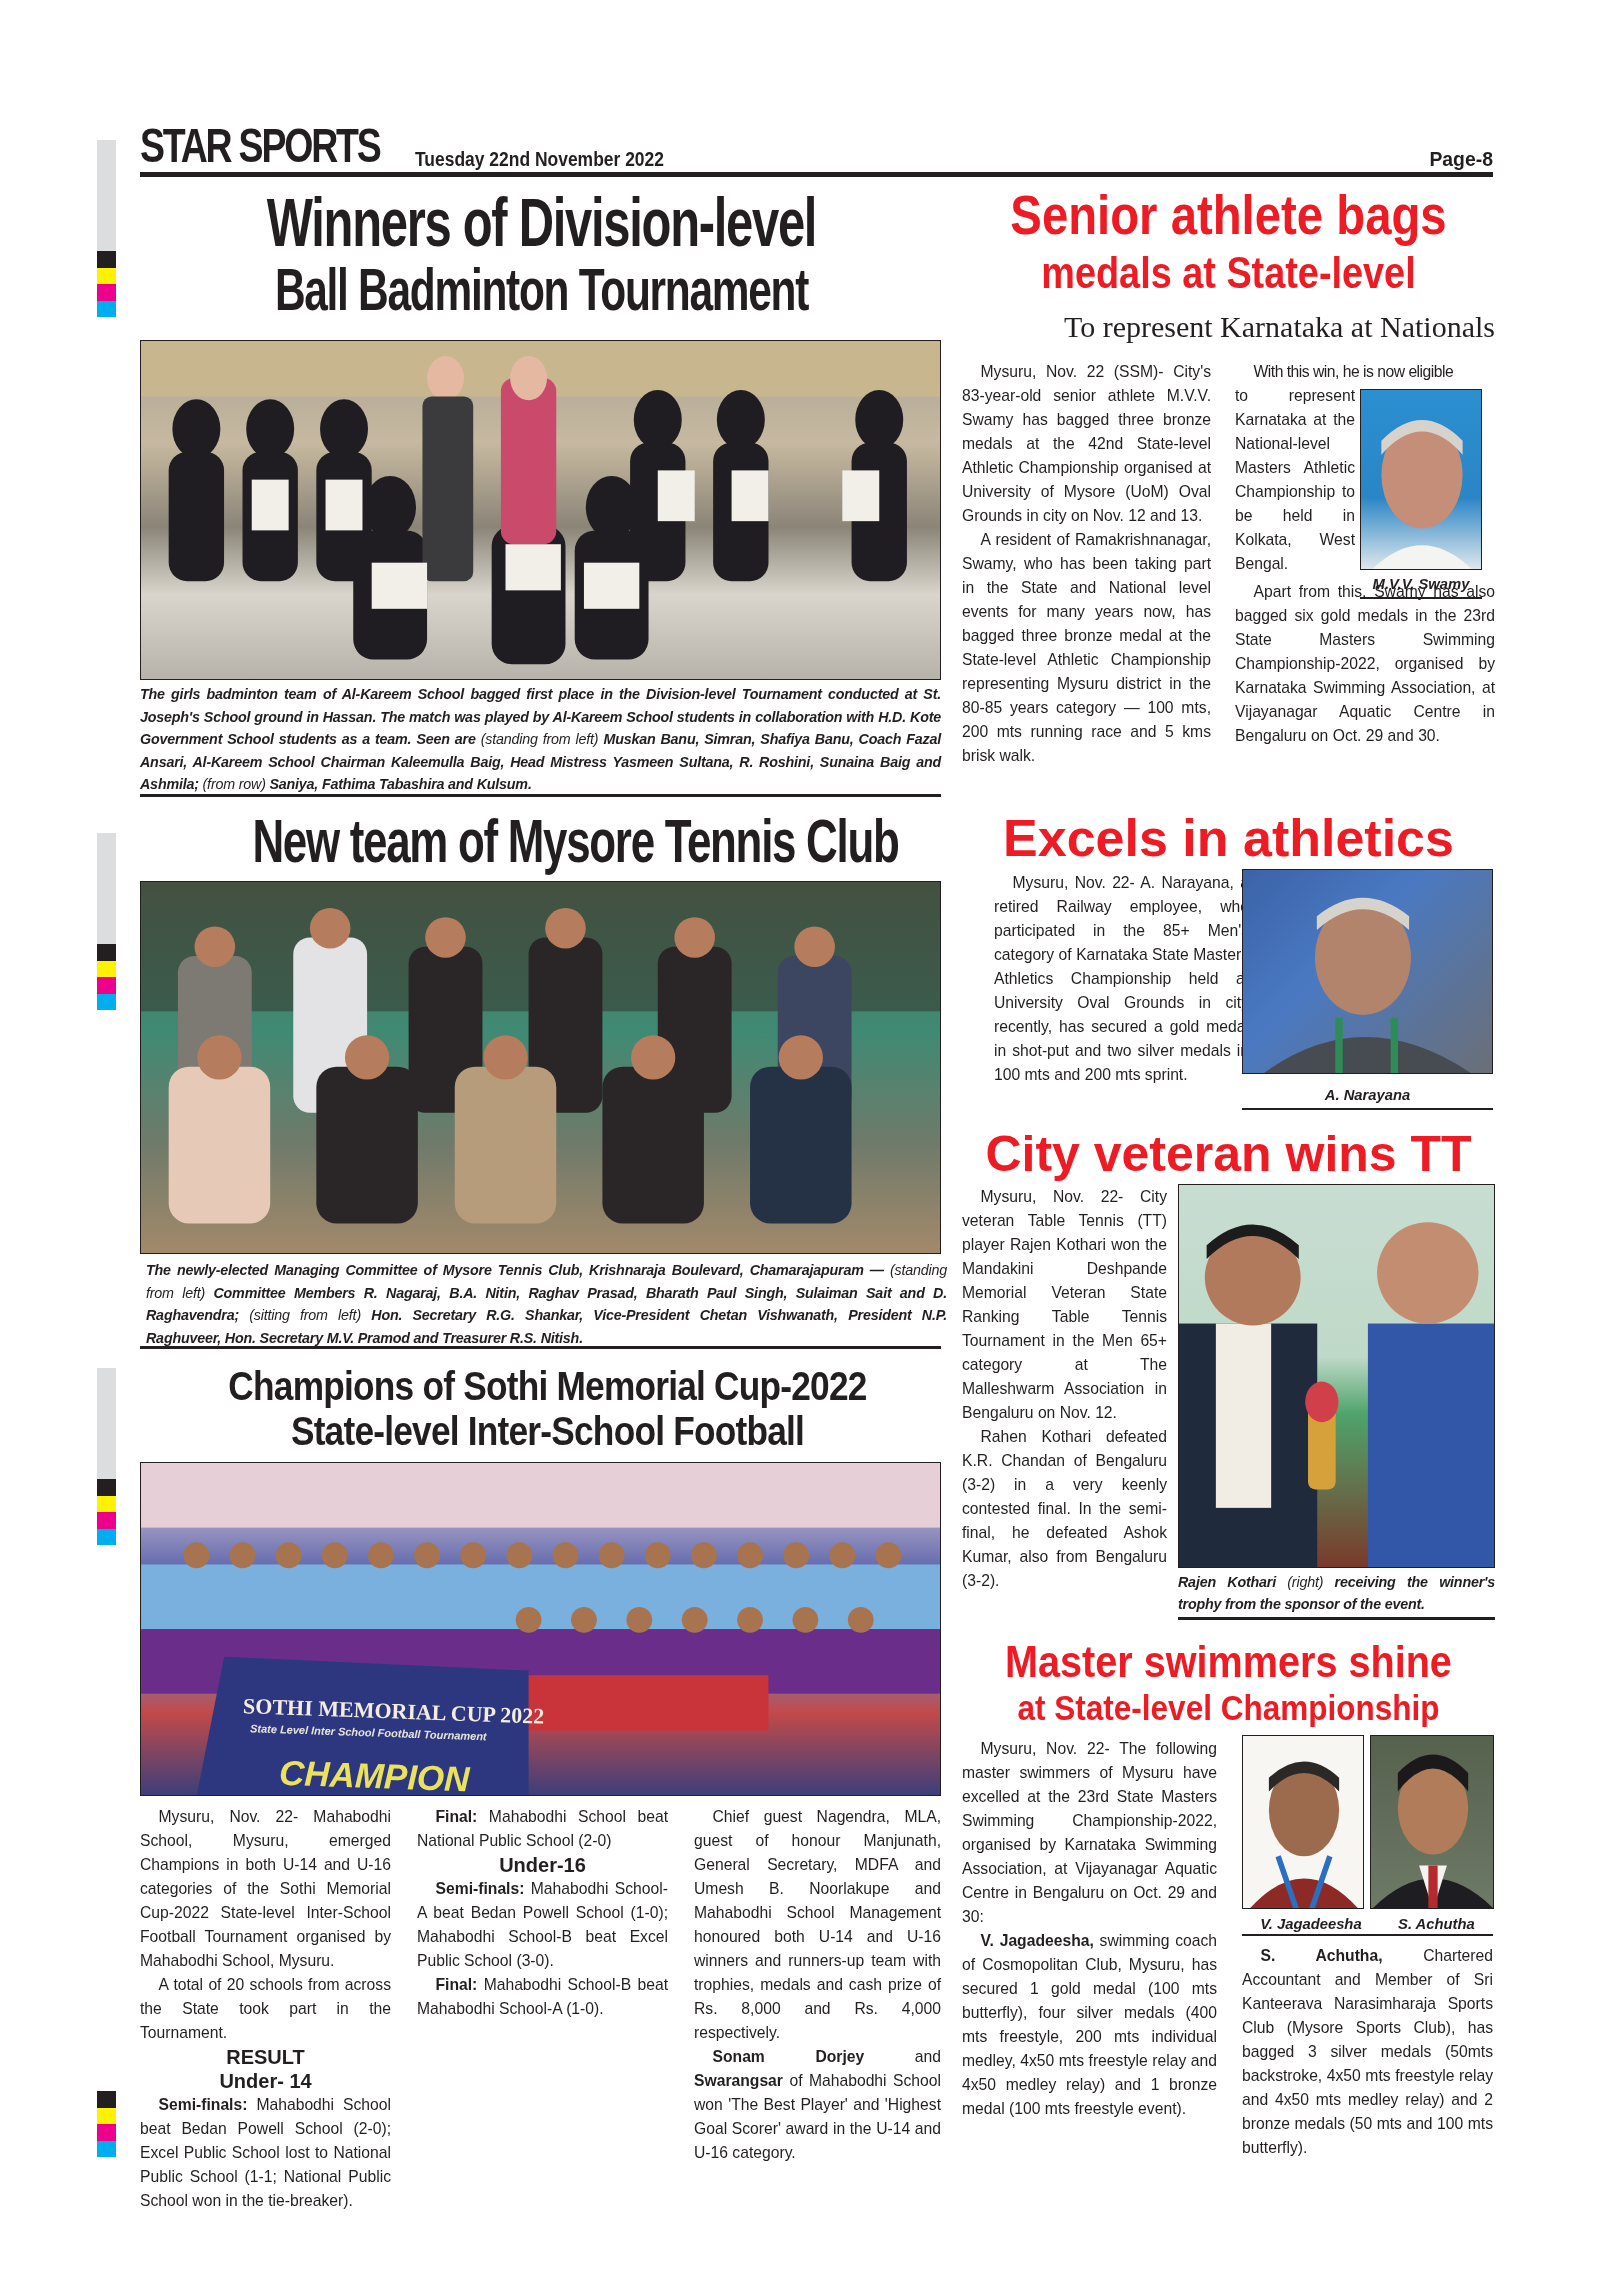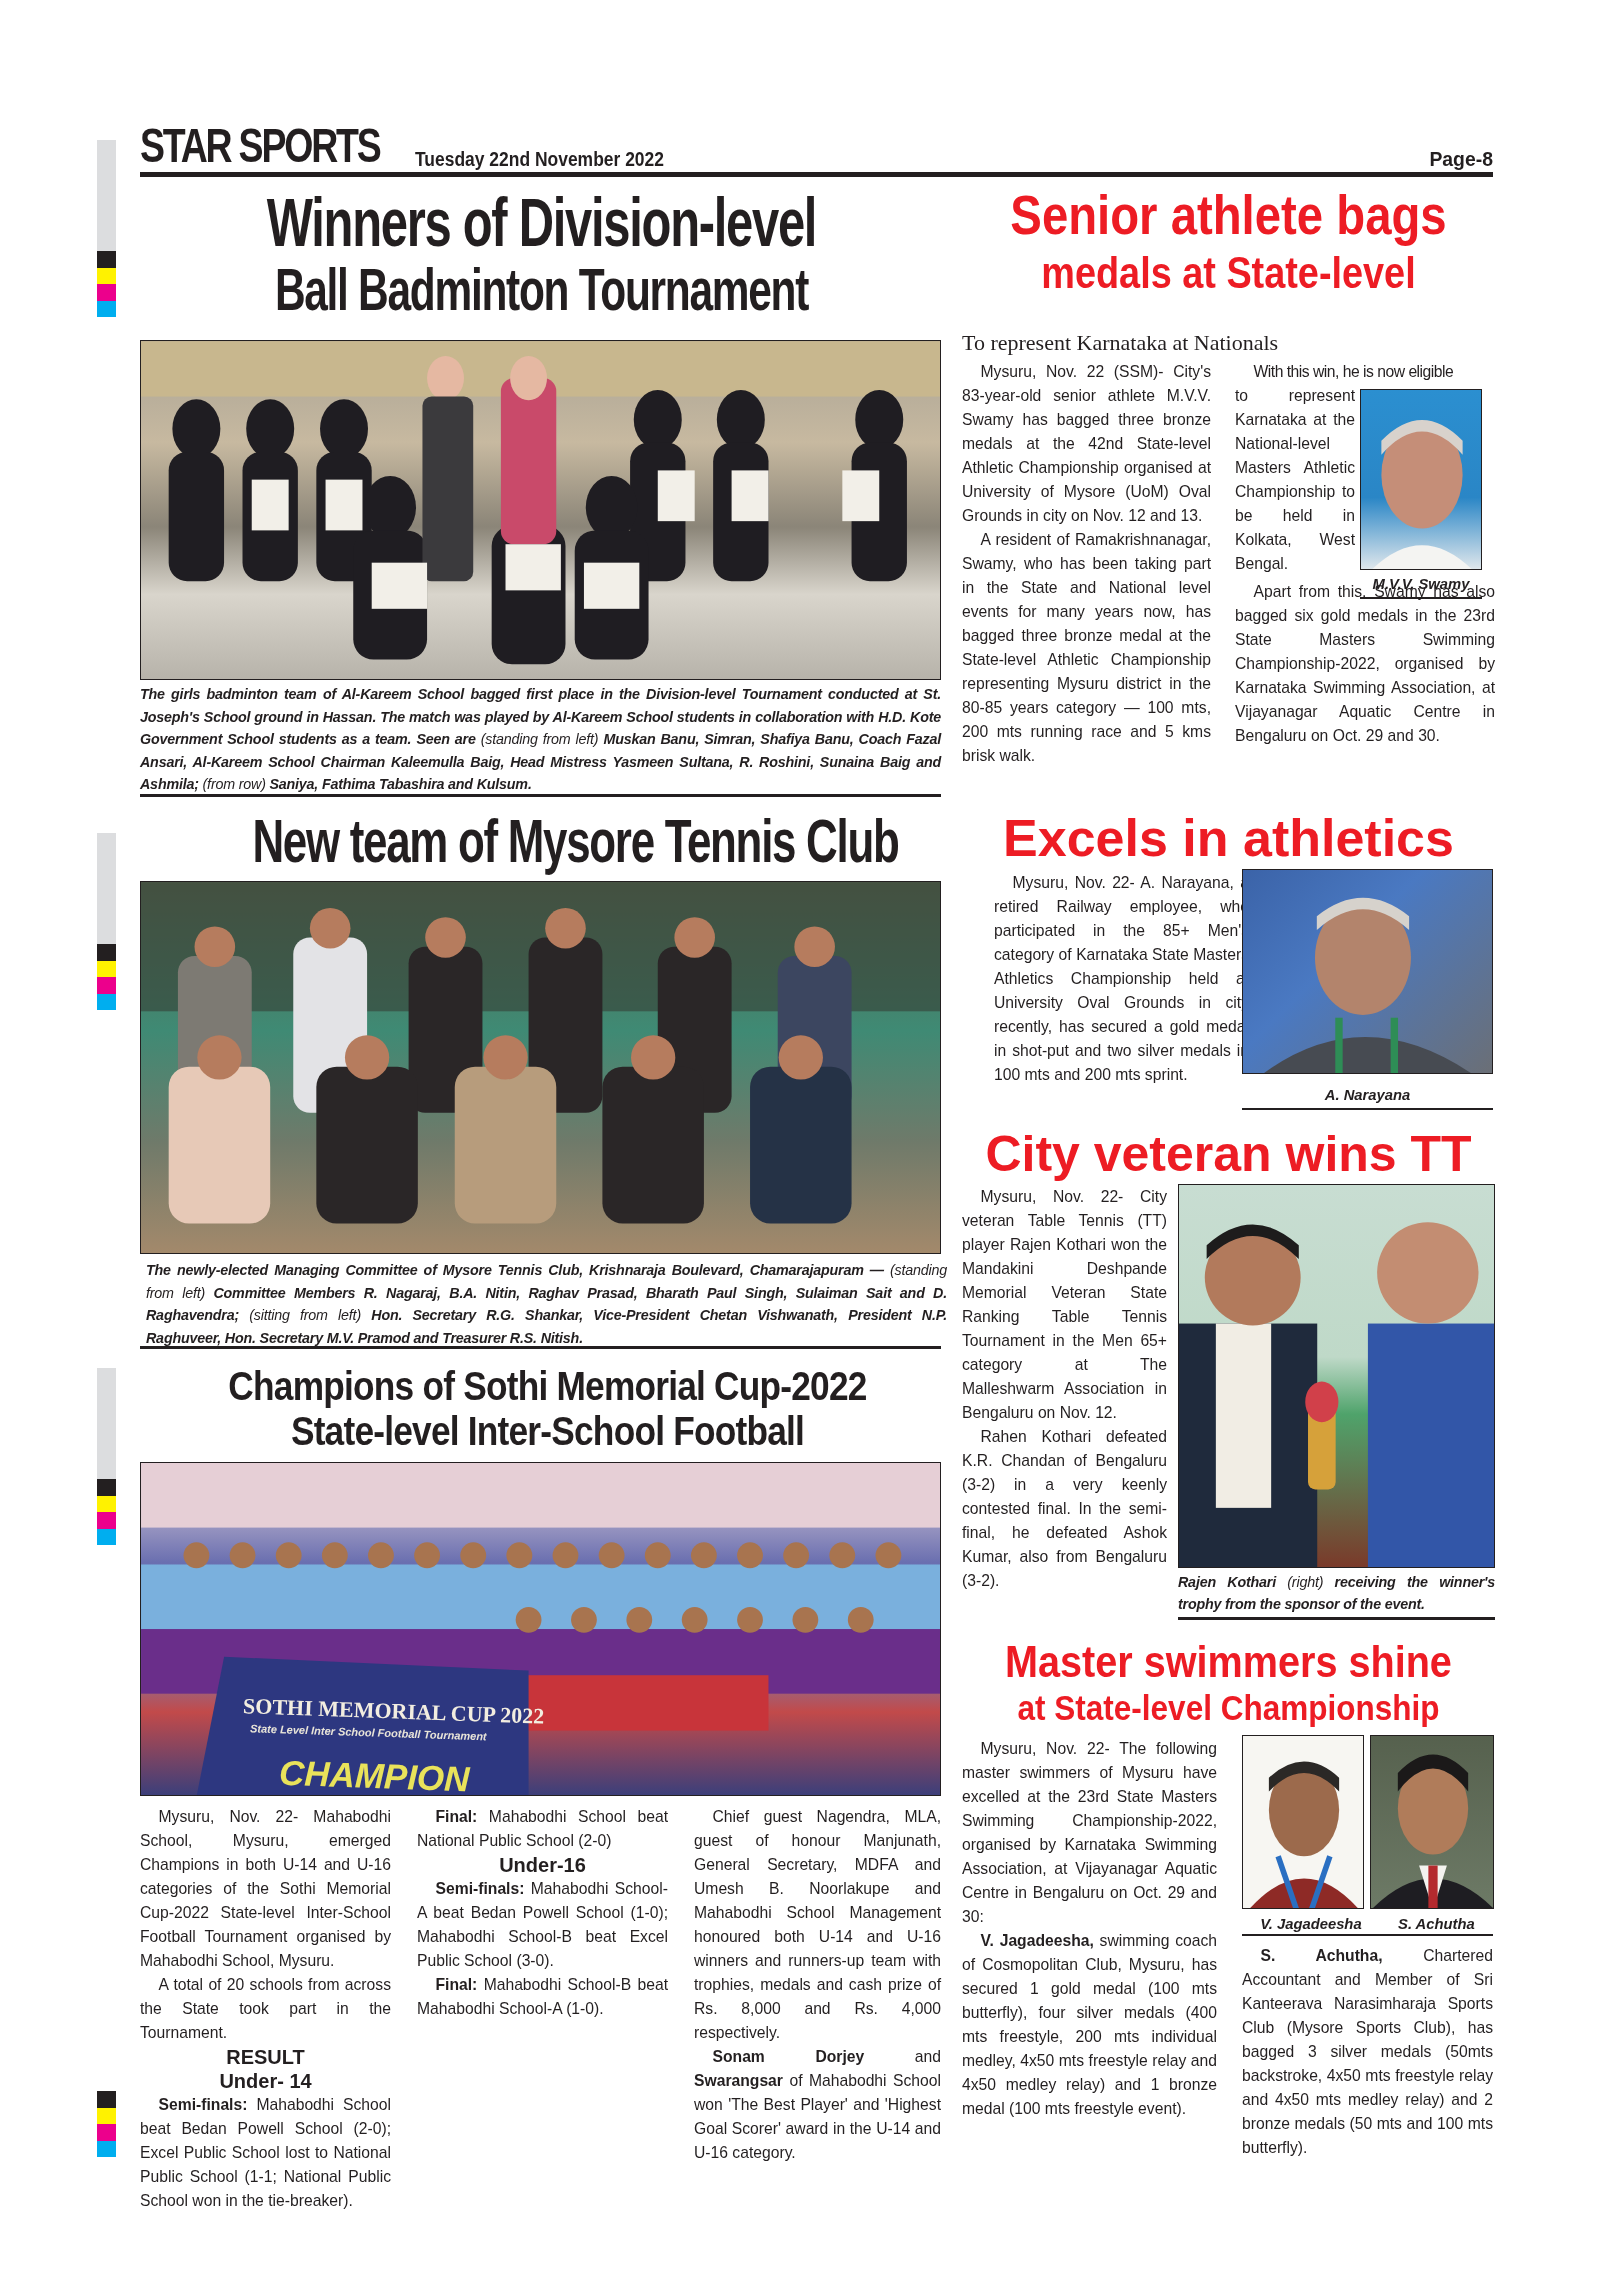--- a/index.html
+++ b/index.html
@@ -124,21 +124,21 @@
 </div>
 <div class="abs caption" style="left:140px; top:683px; width:801px;">
   <span>The girls badminton team of Al-Kareem School bagged first place in the Division-level Tournament conducted at St. Joseph's School ground in Hassan. The match was played by Al-Kareem School students in collaboration with H.D. Kote Government School students as a team. Seen are </span><i class="light">(standing from left)</i><span> Muskan Banu, Simran, Shafiya Banu, Coach Fazal Ansari, Al-Kareem School Chairman Kaleemulla Baig, Head Mistress Yasmeen Sultana, R. Roshini, Sunaina Baig and Ashmila; </span><i class="light">(from row)</i><span> Saniya, Fathima Tabashira and Kulsum.</span>
 </div>
 <div class="abs cap-rule" style="left:140px; top:794px; width:801px;"></div>
 
 <div class="abs" style="left:962px; top:185px; width:533px;">
   <div class="hl-red" style="font-size:55px; line-height:61px; transform:scaleX(0.86); transform-origin:center;">Senior athlete bags</div>
   <div class="hl-red" style="font-size:44px; line-height:54px; transform:scaleX(0.86); transform-origin:center;">medals at State-level</div>
 </div>
-<div class="abs" style="left:962px; top:324px; width:533px; font-family:'Liberation Serif', serif; font-size:22px; line-height:37px; color:#231f20; text-align:left; white-space:nowrap;">To represent Karnataka at Nationals</div>
+<div class="abs" style="left:962px; top:308px; width:533px; font-family:'Liberation Serif', serif; font-size:30px; line-height:37px; color:#231f20; text-align:right; white-space:nowrap;">To represent Karnataka at Nationals</div>
 
 <div class="abs body" style="left:962px; top:360px; width:249px;">
   <p>Mysuru, Nov. 22 (SSM)- City's 83-year-old senior athlete M.V.V. Swamy has bagged three bronze medals at the 42nd State-level Athletic Championship organised at University of Mysore (UoM) Oval Grounds in city on Nov. 12 and 13.</p>
   <p>A resident of Ramakrishnanagar, Swamy, who has been taking part in the State and National level events for many years now, has bagged three bronze medal at the State-level Athletic Championship representing Mysuru district in the 80-85 years category — 100 mts, 200 mts running race and 5 kms brisk walk.</p>
 </div>
 <div class="abs body" style="left:1235px; top:360px; width:260px;">
   <p style="letter-spacing:-0.5px;">With this win, he is now eligible</p>
 </div>
 <div class="abs body" style="left:1235px; top:384px; width:120px; text-align:justify;">to represent Karnataka at the National-level Masters Athletic Championship to be held in Kolkata, West Bengal.</div>
 <div class="photo" style="left:1360px; top:389px; width:122px; height:181px; background:linear-gradient(180deg,#2b8fd0 0%,#2a86c6 60%,#dfe7ec 100%);">

